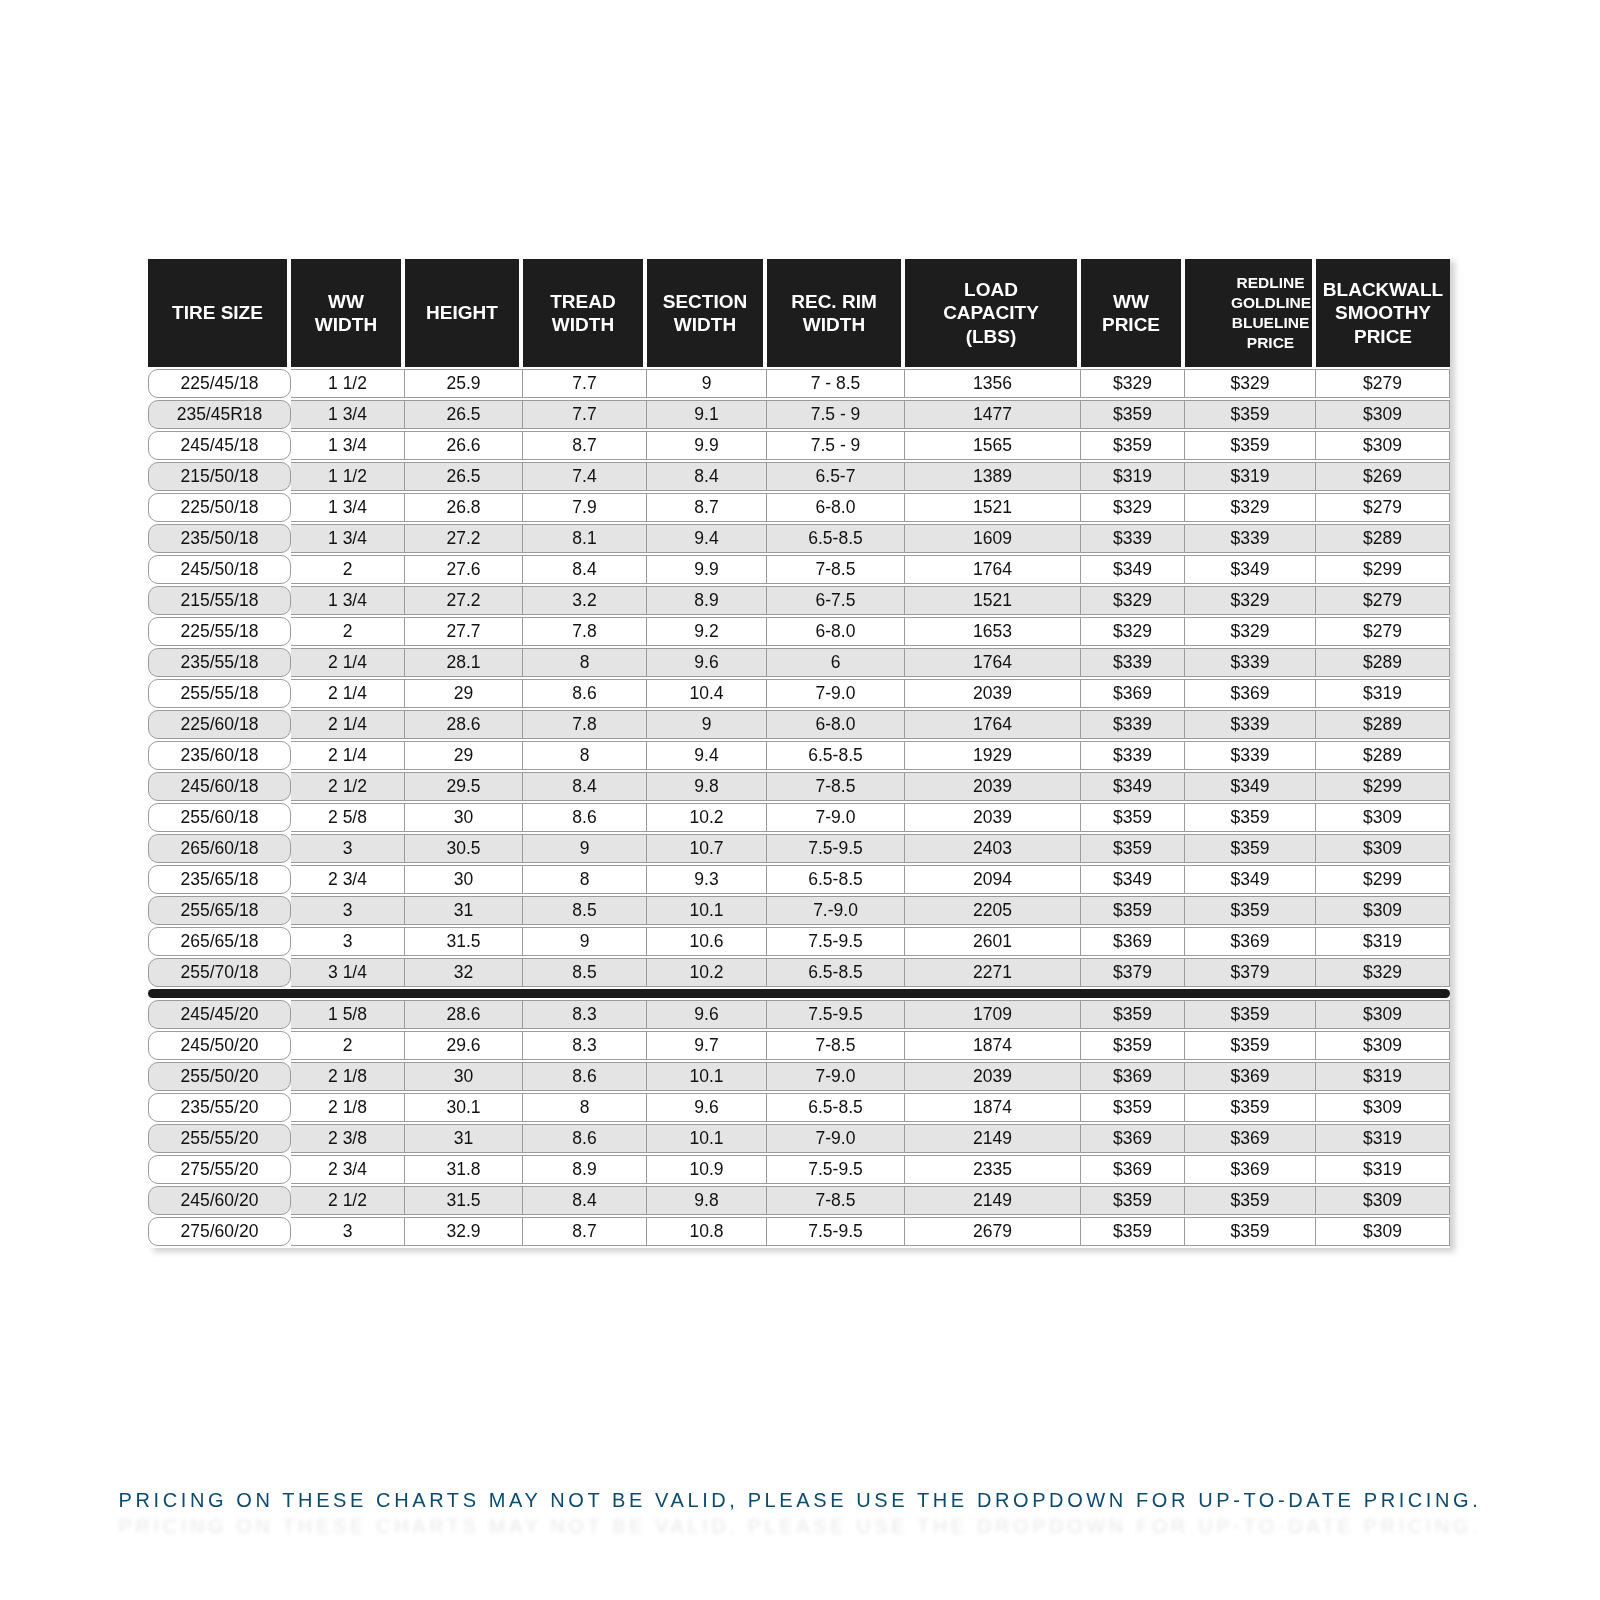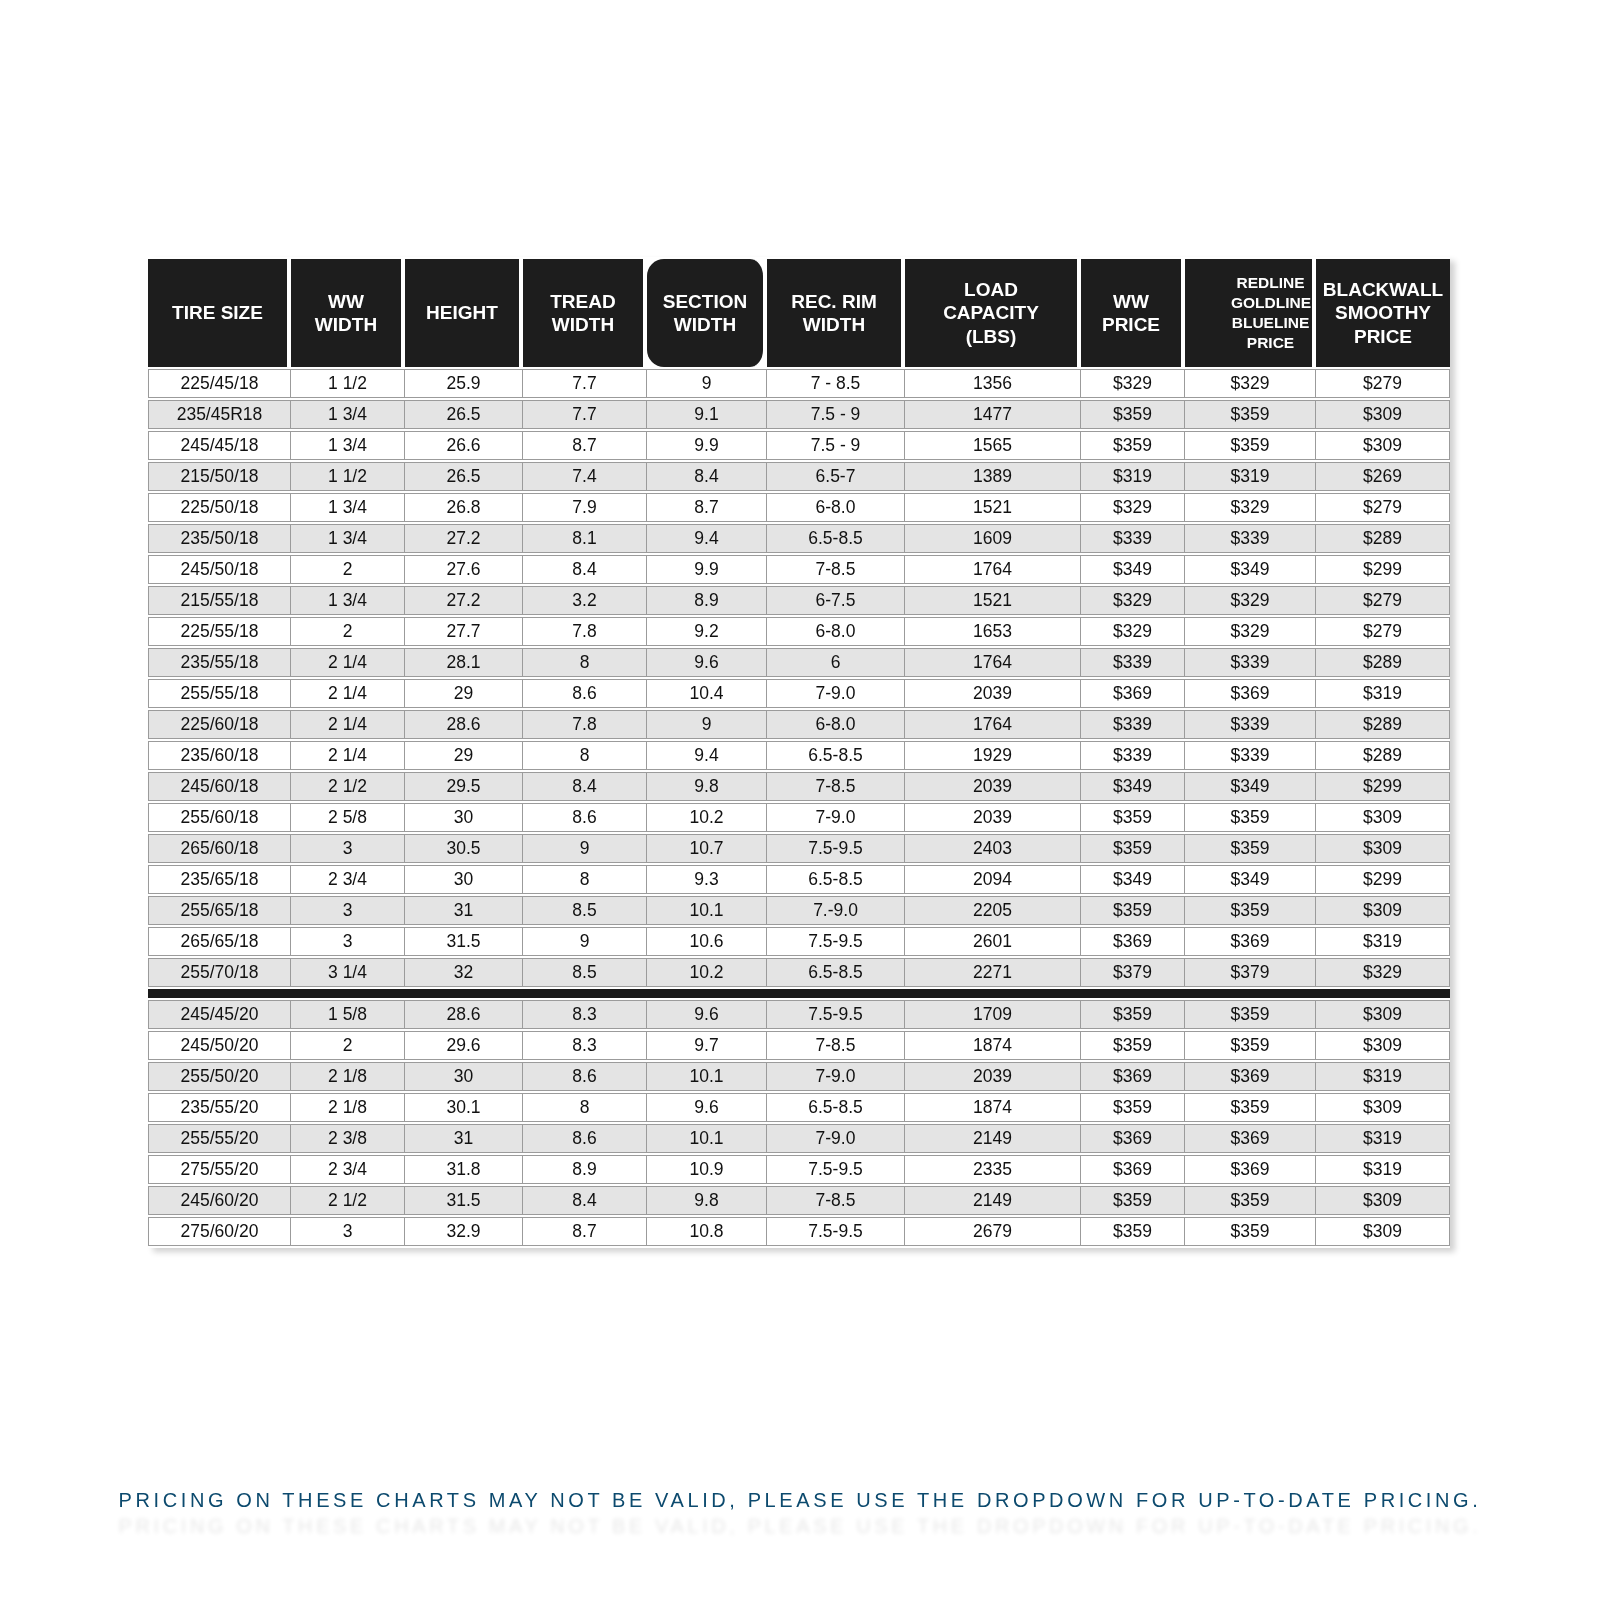--- a/index.html
+++ b/index.html
@@ -34,40 +34,40 @@
     border-right: 4px solid #ffffff;
     padding: 0 2px;
     box-sizing: border-box;
   }
   thead th:last-child { border-right: none; }
   thead th:nth-child(9) { font-size: 15.5px; line-height: 1.3; }
   thead th:nth-child(1) { width: 143px; }
   thead th:nth-child(2) { width: 114px; }
   thead th:nth-child(3) { width: 118px; }
   thead th:nth-child(4) { width: 124px; }
-  thead th:nth-child(5) { width: 120px; border-radius: 17px; }
+  thead th:nth-child(5) { width: 120px; }
   thead th:nth-child(6) { width: 138px; }
   thead th:nth-child(7) { width: 176px; }
   thead th:nth-child(8) { width: 104px; }
   thead th:nth-child(9) { width: 131px; padding-left: 46px; }
   thead th:nth-child(10){ width: 134px; }
   tbody td {
     background: #ffffff;
     border: 1px solid #9b9b9b;
     border-left: none;
     height: 29px;
     text-align: center;
     vertical-align: middle;
     font-size: 17.5px;
     color: #111111;
     padding: 0;
     box-sizing: border-box;
     overflow: hidden;
   }
-  tbody td:first-child { border-left: 1px solid #9b9b9b; }
+  tbody td:first-child { border-left: 1px solid #9b9b9b; border-radius: 10px; }
   tbody tr.alt td { background: #e4e4e4; }
   tbody tr.divider td {
     background: #1a1a1a;
     border: none;
     height: 9px;
   }
   .footer-note {
     position: absolute;
     left: 0;
     width: 100%;

